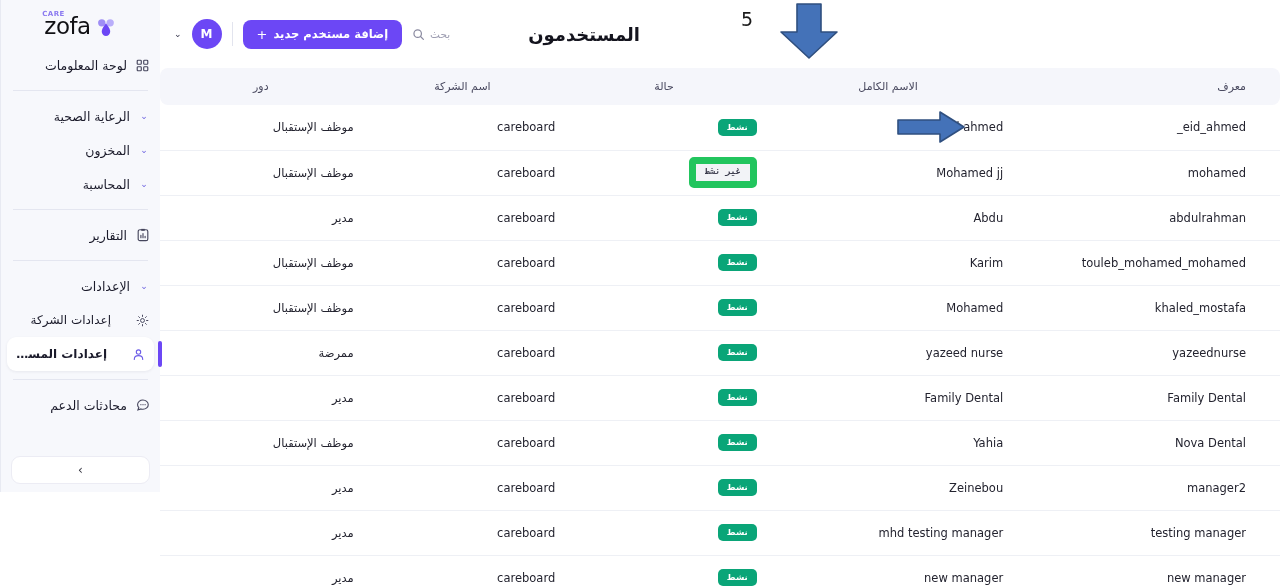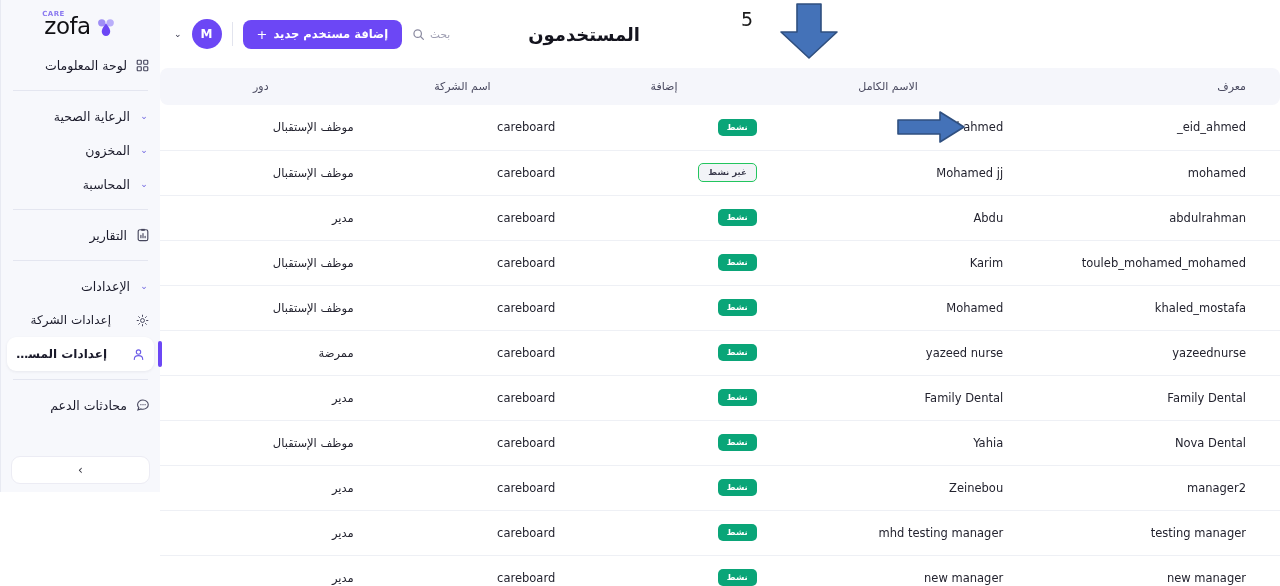--- a/index.html
+++ b/index.html
@@ -217,21 +217,21 @@
 
   .badge {
     display: inline-block;
     font-size: 8.5px;
     font-weight: 700;
     padding: 3px 9px;
     border-radius: 5px;
     line-height: 1.25;
   }
   .badge.active   { background: #0aa578; color: #ffffff; }
-  .badge.inactive { background: #f2f3f7; color: #3a3a4c; border: 1px solid #22c55e; }
+  .badge.inactive { background: #f2f3f7; color: #3a3a4c; border: 7px solid #22c55e; font-family: Liberation Mono, monospace; }
 
   col.w-id   { width: 24%; }
   col.w-name { width: 22%; }
   col.w-stat { width: 18%; }
   col.w-comp { width: 18%; }
   col.w-role { width: 18%; }
 
   
   .anno { position: absolute; pointer-events: none; }
   .anno-num {
@@ -391,21 +391,21 @@
           <col class="w-id">
             <col class="w-name">
             <col class="w-stat">
             <col class="w-comp">
             <col class="w-role">
         </colgroup>
         <thead>
           <tr>
             <th>معرف</th>
             <th>الاسم الكامل</th>
-            <th>إضافة</th>
+            <th>حالة</th>
             <th>اسم الشركة</th>
             <th>دور</th>
           </tr>
         </thead>
         <tbody id="tbody">
             <tr>
               <td class="c-id">eid_ahmed_</td>
               <td>eid ahmed</td>
               <td><span class="badge active">نشط</span></td>
               <td>careboard</td>

